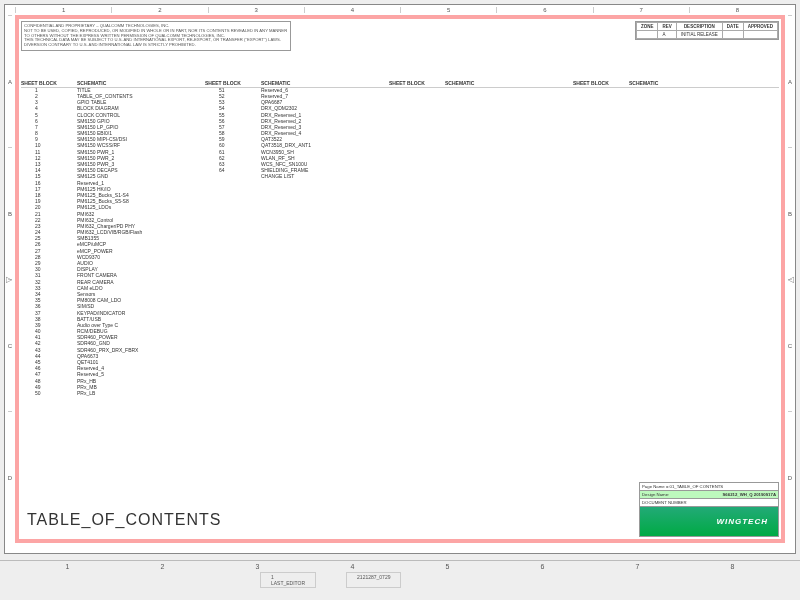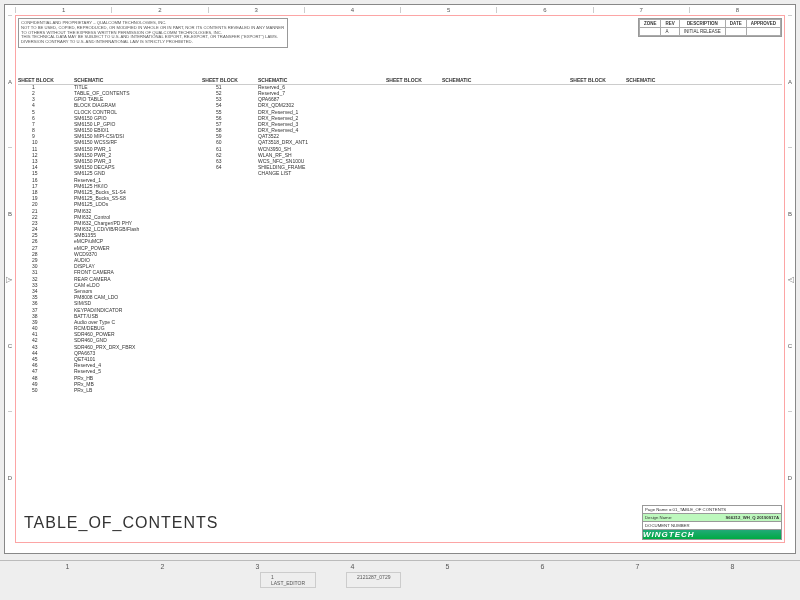--- a/index.html
+++ b/index.html
@@ -15,21 +15,21 @@
     position: relative;
   }
   .sheet {
     background: #fff;
     border: 1px solid #888;
     width: 792px;
     height: 550px;
     position: relative;
   }
   .inner {
-    border: 1px solid #fca5a5;
+    border: 4px solid #fca5a5;
     position: absolute;
     left: 10px; right: 10px; top: 10px; bottom: 10px;
   }
   
   .ruler { position: absolute; display: flex; justify-content: space-around; align-items: center; color: #555; font-size: 6px; }
   .ruler.top    { left: 10px; right: 10px; top: 0; height: 10px; flex-direction: row-reverse; }
   .ruler.left   { top: 10px; bottom: 10px; left: 0; width: 10px; flex-direction: column-reverse; }
   .ruler.right  { top: 10px; bottom: 10px; right: 0; width: 10px; flex-direction: column-reverse; }
   .ruler span { flex: 1; display: flex; align-items: center; justify-content: center; }
   .ruler.top span, .ruler.bottom span { border-left: 1px solid #ccc; }
@@ -82,21 +82,21 @@
   }
 
   .titleblock {
     position: absolute;
     right: 2px; bottom: 2px;
     width: 140px;
     border: 1px solid #999;
     font-size: 4.3px;
   }
   .titleblock .row { border-bottom: 1px solid #999; padding: 1px 2px; display:flex; justify-content:space-between; }
-  .titleblock .logo { background: linear-gradient(#2a7, #0a4); color: #fff; font-weight: bold; font-style: italic; font-size: 8px; text-align: left; padding: 0; letter-spacing: 1px; }
+  .titleblock .logo { background: linear-gradient(#2a7, #0a4); color: #fff; font-weight: bold; font-style: italic; font-size: 8px; text-align: right; padding: 10px; letter-spacing: 1px; }
 
   .footer {
     position: absolute;
     left: 0; right: 0; bottom: 0;
     height: 40px;
     border-top: 1px solid #bbb;
   }
   .footer .nums { display:flex; flex-direction: row-reverse; justify-content: space-around; font-size: 7px; padding: 2px 20px; color:#555; }
   .footer .meta { display:flex; gap:30px; font-size:5px; color:#555; padding-left:260px; }
   .footer .meta div { border: 1px solid #ccc; padding: 1px 10px; }

